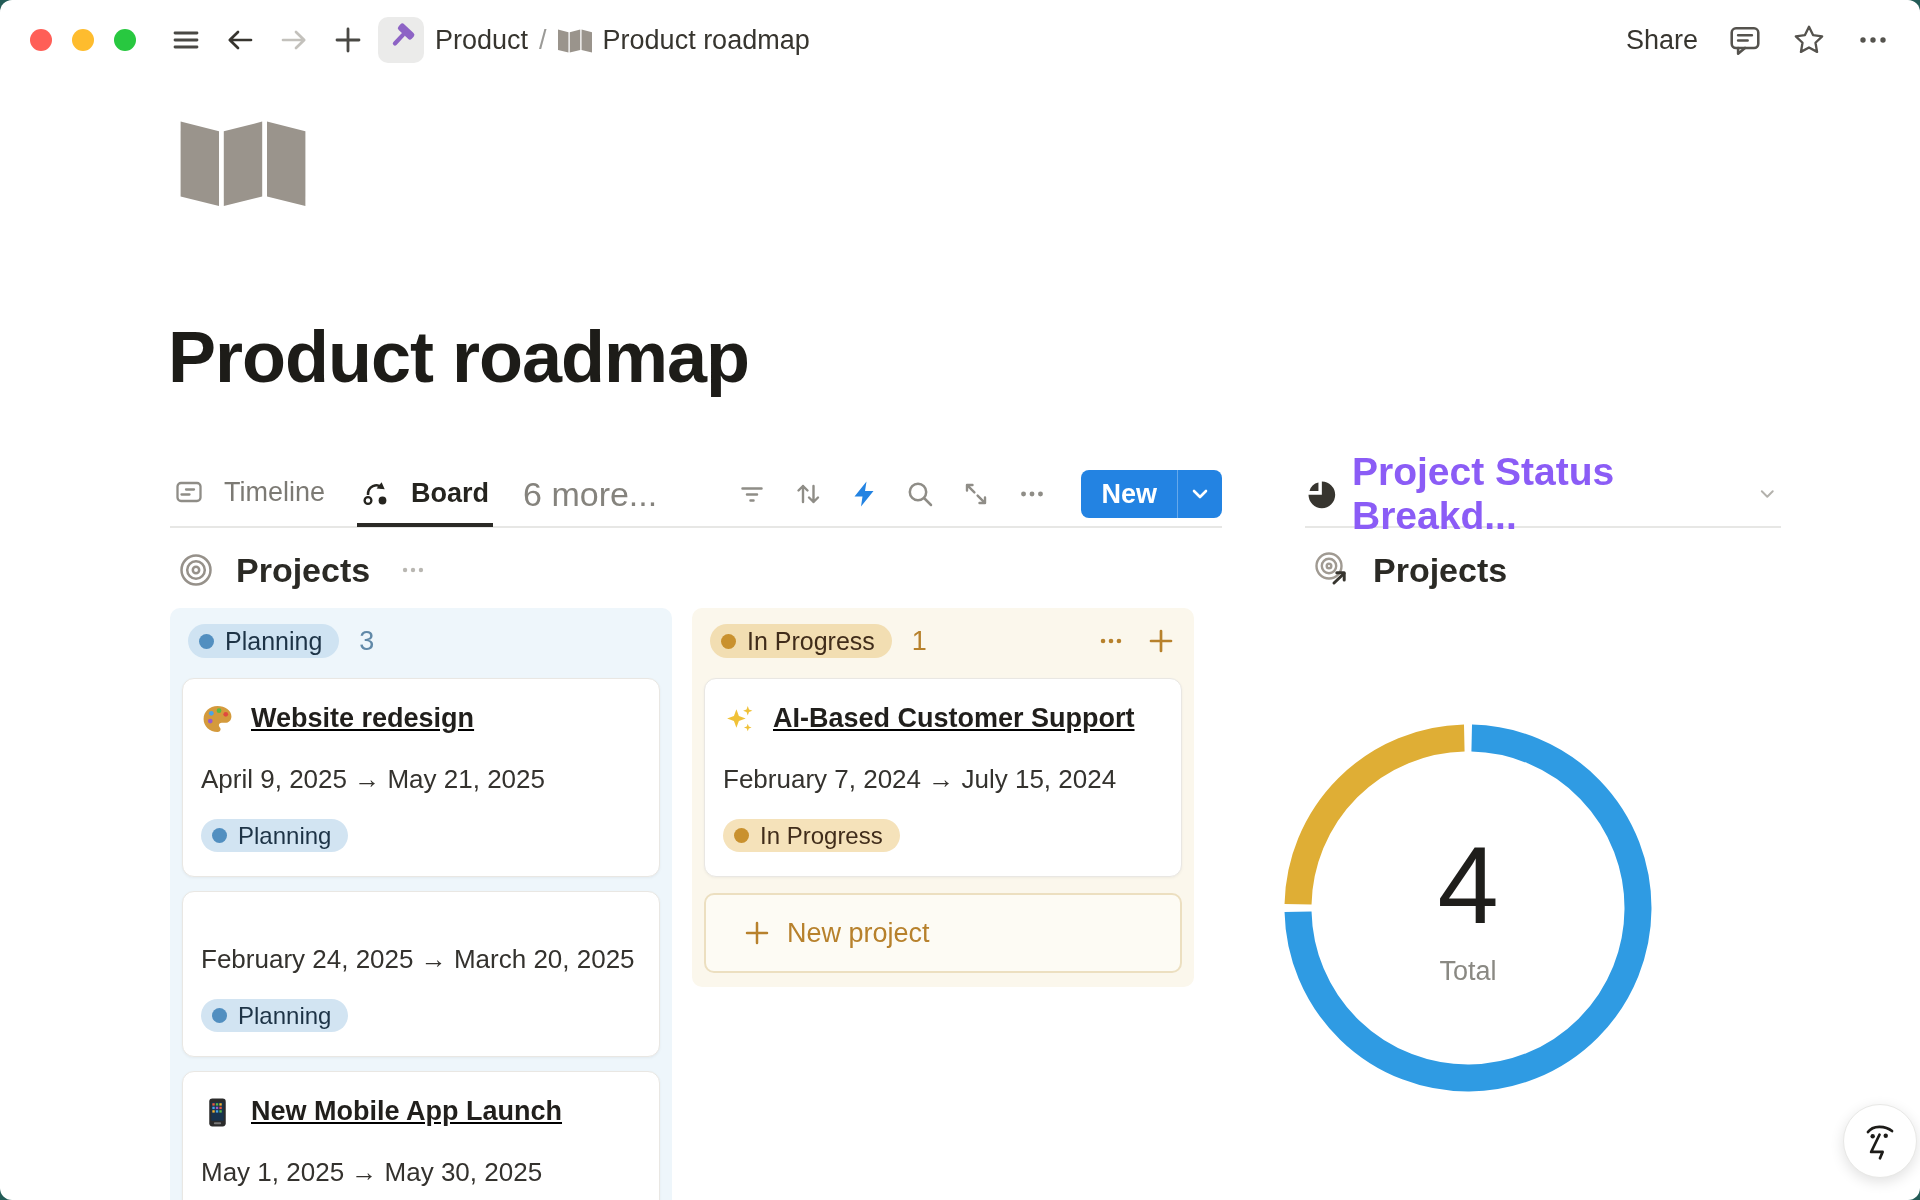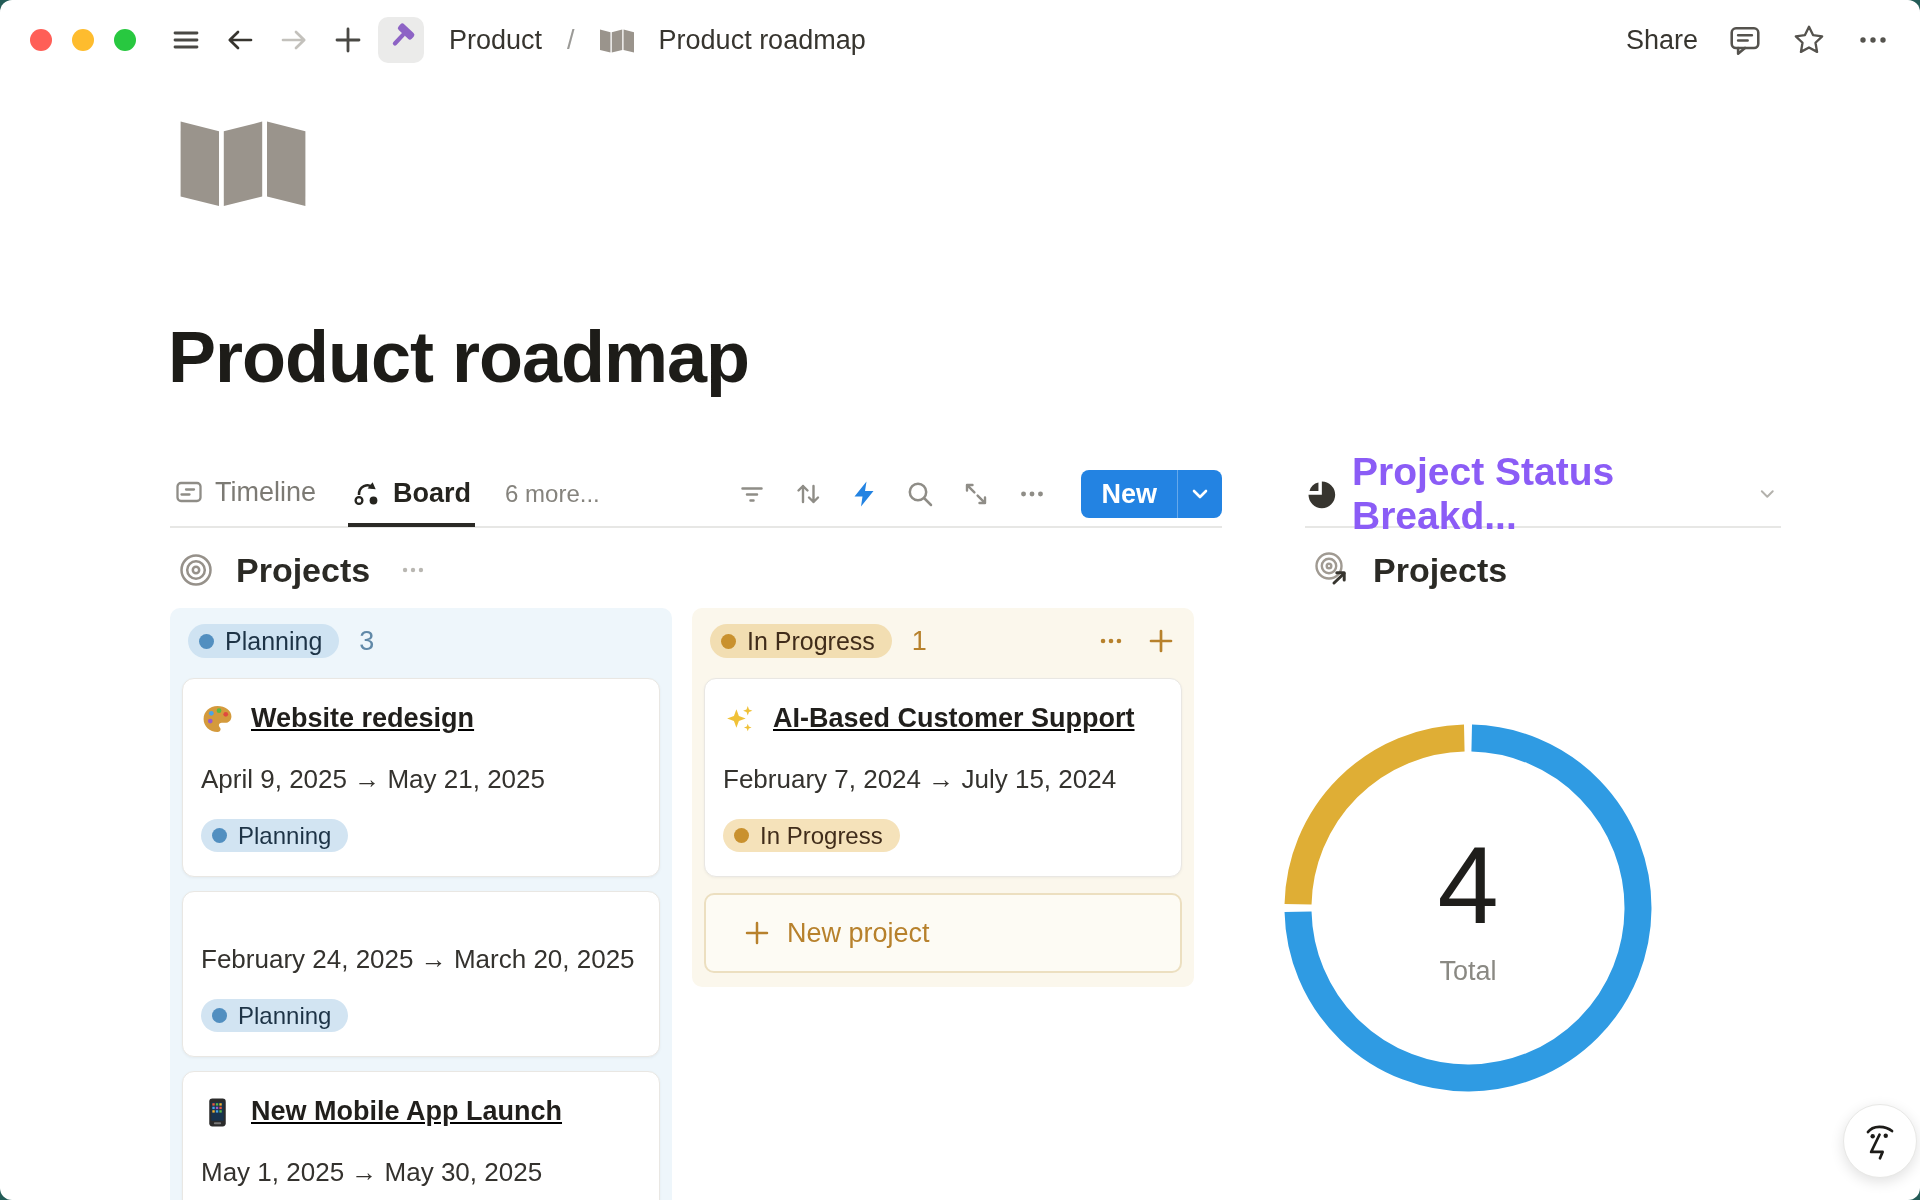--- a/index.html
+++ b/index.html
@@ -6,38 +6,38 @@
   body{width:1920px;height:1200px;background:#235c57;font-family:"Liberation Sans","DejaVu Sans",sans-serif;position:relative;overflow:hidden;}
   .window{position:absolute;inset:0;background:#ffffff;border-radius:12px;overflow:hidden;}
 
   
   .topbar{position:absolute;top:0;left:0;right:0;height:80px;display:flex;align-items:center;padding:0 30px;box-sizing:border-box;}
   .tl-group{display:flex;gap:20px;align-items:center;}
   .tl{width:22px;height:22px;border-radius:50%;}
   .tl.red{background:#ff5f57}.tl.yellow{background:#febc2e}.tl.green{background:#28c840}
   .nav-icons{display:flex;align-items:center;gap:22px;margin-left:34px;}
   .icon-btn{display:flex;align-items:center;justify-content:center;cursor:pointer;}
-  .breadcrumb{display:flex;align-items:center;gap:25px;margin-left:14px;font-size:27px;color:#37352f;}
+  .breadcrumb{display:flex;align-items:center;gap:11px;margin-left:14px;font-size:27px;color:#37352f;}
   .crumb-sep{color:#9b9a97;}
   .hammer-box{width:46px;height:46px;border-radius:10px;background:#ebebea;display:flex;align-items:center;justify-content:center;}
   .topbar-right{margin-left:auto;display:flex;align-items:center;gap:30px;font-size:27px;color:#37352f;}
 
   
   .page-icon{position:absolute;left:180px;top:112px;}
   .page-title{position:absolute;left:168px;top:316px;font-size:72px;font-weight:700;color:#1d1c18;letter-spacing:-1px;}
 
   
   .left-section{position:absolute;left:170px;top:462px;width:1052px;}
   .right-section{position:absolute;left:1305px;top:462px;width:476px;}
 
   .view-row{height:66px;border-bottom:2px solid #e7e7e5;display:flex;align-items:center;box-sizing:border-box;}
   .tabs{display:flex;align-items:center;gap:28px;height:100%;}
-  .tab{display:flex;align-items:center;gap:11px;height:100%;font-size:27px;color:#7c7a74;border-bottom:4px solid transparent;box-sizing:border-box;padding:0 4px;cursor:pointer;}
+  .tab{display:flex;align-items:center;gap:20px;height:100%;font-size:27px;color:#7c7a74;border-bottom:4px solid transparent;box-sizing:border-box;padding:0 4px;cursor:pointer;}
   .tab.active{color:#25241f;font-weight:600;border-bottom-color:#2b2a26;margin-bottom:-2px;}
-  .more-link{font-size:24px;color:#85837d;margin-left:30px;cursor:pointer;}
+  .more-link{font-size:34px;color:#85837d;margin-left:30px;cursor:pointer;}
   .toolbar{margin-left:auto;display:flex;align-items:center;gap:25px;}
   .new-btn{display:flex;align-items:stretch;background:#2383e2;border-radius:8px;color:#fff;height:48px;margin-left:8px;overflow:hidden;cursor:pointer;}
   .new-btn-main{display:flex;align-items:center;padding:0 20px;font-size:27px;font-weight:600;}
   .new-btn-chev{display:flex;align-items:center;padding:0 9px;border-left:1px solid rgba(255,255,255,0.3);}
 
   .section-heading-row{display:flex;align-items:center;gap:22px;margin-top:16px;height:52px;padding-left:8px;}
   .section-heading{font-size:34px;font-weight:700;color:#2b2a25;}
 
   
   .board{display:flex;gap:20px;margin-top:12px;align-items:flex-start;}

